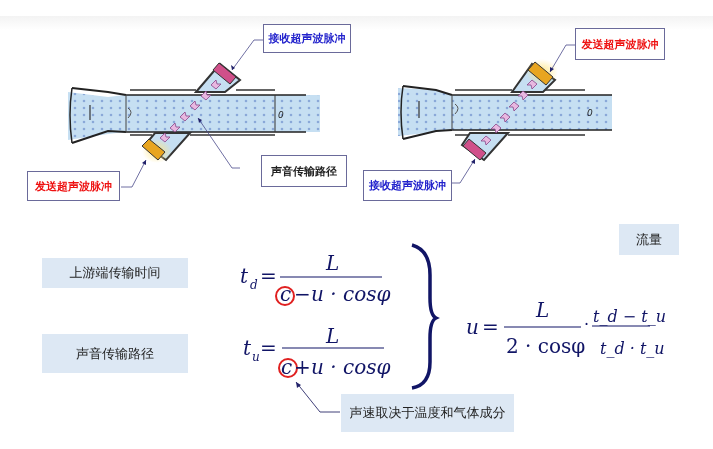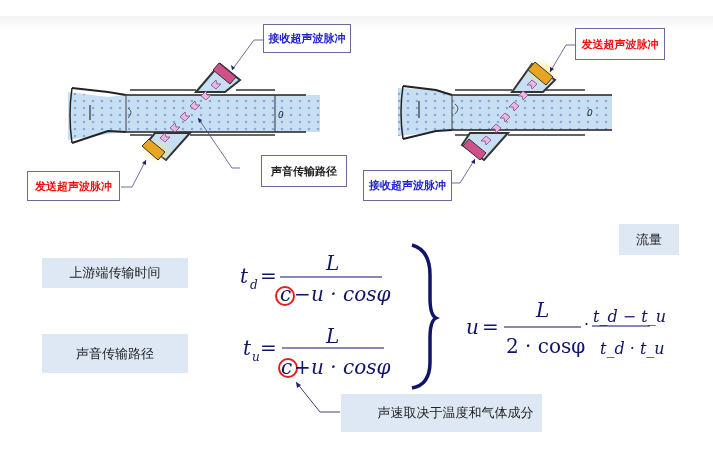--- a/index.html
+++ b/index.html
@@ -146,13 +146,13 @@
 
 <div class="callout blue" style="left:263px;top:24px;width:88px;height:29px;">接收超声波脉冲</div>
 <div class="callout red" style="left:27px;top:171px;width:93px;height:30px;">发送超声波脉冲</div>
 <div class="callout dark" style="left:240px;top:155px;width:86px;height:32px;">声音传输路径</div>
 <div class="callout red" style="left:575px;top:28px;width:90px;height:32px;">发送超声波脉冲</div>
 <div class="callout blue" style="left:363px;top:170px;width:89px;height:31px;">接收超声波脉冲</div>
 
 <div class="label-box" style="left:42px;top:258px;width:146px;height:30px;">上游端传输时间</div>
 <div class="label-box" style="left:42px;top:334px;width:146px;height:39px;">声音传输路径</div>
 <div class="label-box" style="left:579px;top:224px;width:60px;height:31px;margin-left:40px;">流量</div>
-<div class="label-box" style="left:341px;top:394px;width:173px;height:38px;padding-left:28px;">声速取决于温度和气体成分</div>
+<div class="label-box" style="left:341px;top:394px;width:173px;height:38px;">声速取决于温度和气体成分</div>
 
 </body></html>

